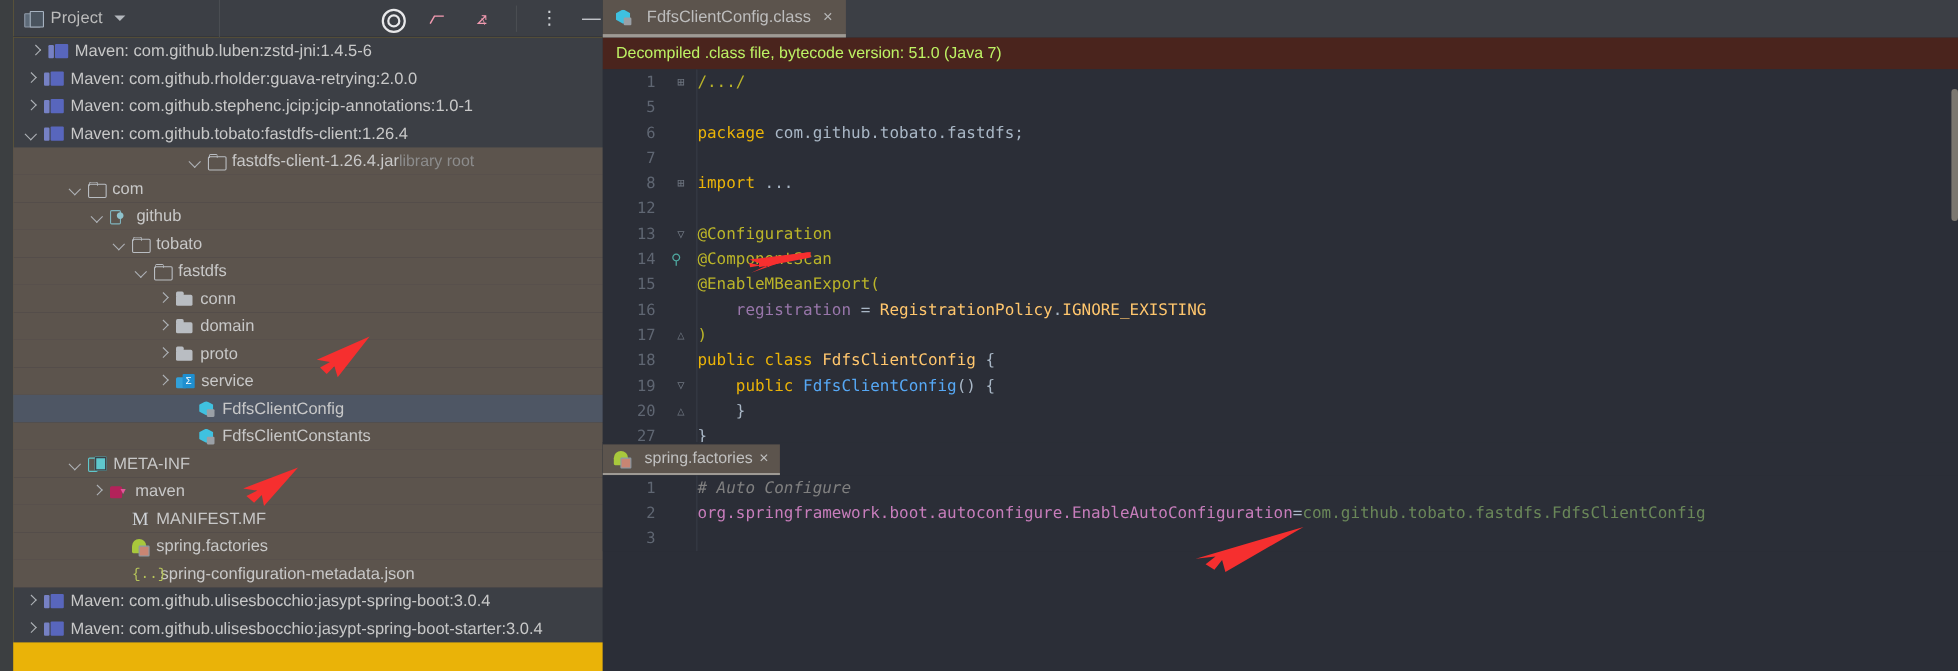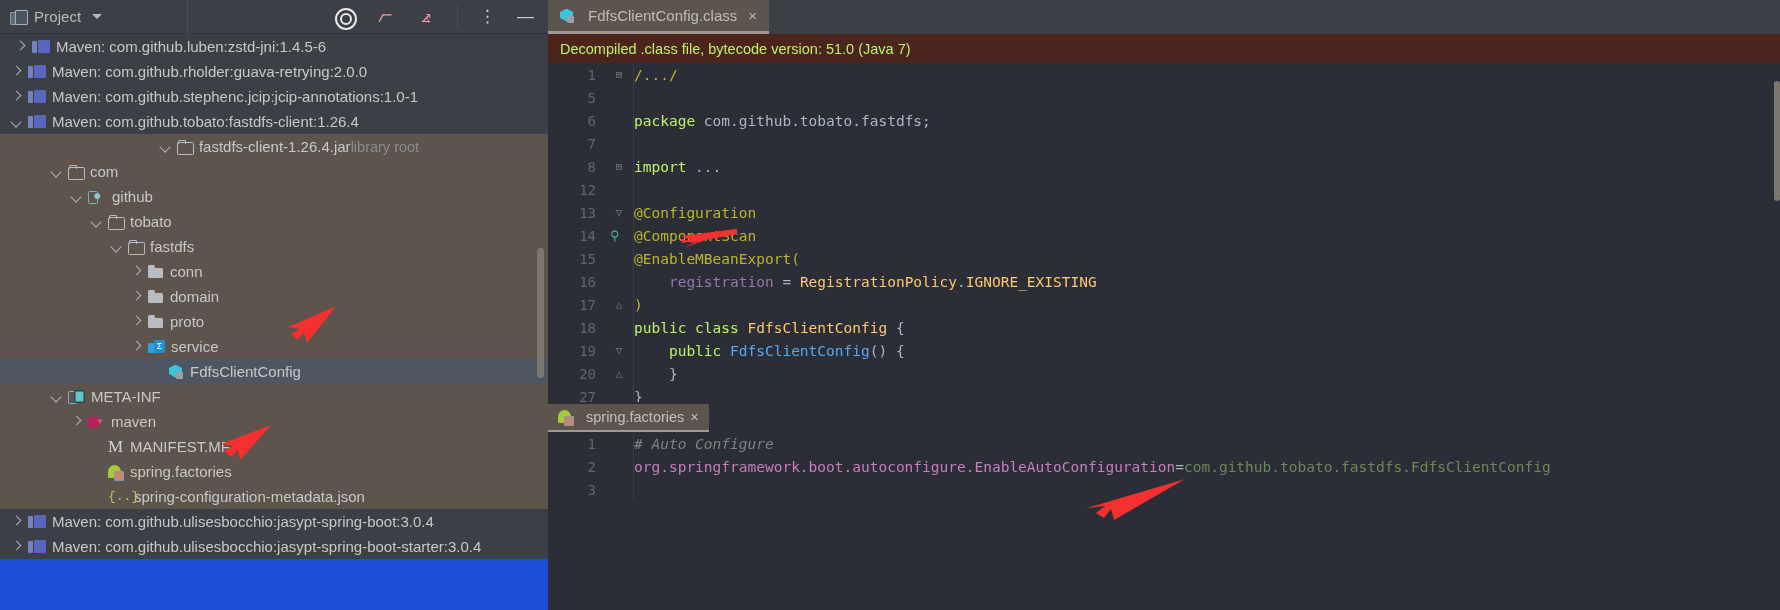--- a/index.html
+++ b/index.html
@@ -6,23 +6,23 @@
   html, body {
     width: 1780px; height: 610px;
     background: #3c3f41;
     font-family: "Liberation Sans", sans-serif;
     overflow: hidden;
   }
   #root { position: relative; width: 1780px; height: 610px; }
 
   
   #project-panel {
-    position: absolute; left: 0; top: 0;
+    position: absolute; left: 12px; top: 0;
     width: 548px; height: 610px;
-    background: #1d4ed8;
+    background: #eab308;
   }
   #project-toolbar {
     position: relative;
     height: 34px;
     background: #3c3f45;
     display: flex; align-items: center;
     border-bottom: 1px solid #323539;
   }
   .pt-left {
     display: flex; align-items: center; gap: 7px;
@@ -257,21 +257,21 @@
   }
   .fold {
     width: 22px; flex: 0 0 22px; text-align:center; color:#6d747f; font-size: 11px;
     position: relative;
   }
   .codetext { white-space: pre; padding-left: 4px; }
   .gutter-sep {
     position:absolute; left: 85px; top: 0; bottom: 0; width: 1px; background:#383c46;
   }
   
-  .c-kw   { color: #bef264; }
+  .c-kw   { color: #eab308; }
   .c-anno { color: #bbb529; }
   .c-type { color: #ffc66d; }
   .c-ident{ color: #9876aa; }
   .c-plain{ color: #a9b7c6; }
   .c-comment { color: #808080; font-style: italic; }
   .c-yellow { color: #bbb529; }
   .c-green { color: #6a8759; }
   .c-pink { color: #c77dbb; }
   .c-blue { color: #56a8f5; }
 
@@ -393,20 +393,25 @@
         </div>
         <div class="row jar-bg" style="padding-left: 130px;">
           <span class="arrow right"></span>
           <span class="ic ic-folder-b"></span>
           <span class="row-label">service</span>
         </div>
         <div class="row selected" style="padding-left: 150px;">
           <span class="arrow blank"></span>
           <span class="ic ic-class"></span>
           <span class="row-label">FdfsClientConfig</span>
+        </div>
+        <div class="row jar-bg" style="padding-left: 150px;">
+          <span class="arrow blank"></span>
+          <span class="ic ic-class"></span>
+          <span class="row-label">FdfsClientConstants</span>
         </div>
         <div class="row jar-bg" style="padding-left: 50px;">
           <span class="arrow down"></span>
           <span class="ic ic-meta"></span>
           <span class="row-label">META-INF</span>
         </div>
         <div class="row jar-bg" style="padding-left: 70px;">
           <span class="arrow right"></span>
           <span class="ic ic-maven"></span>
           <span class="row-label">maven</span>

